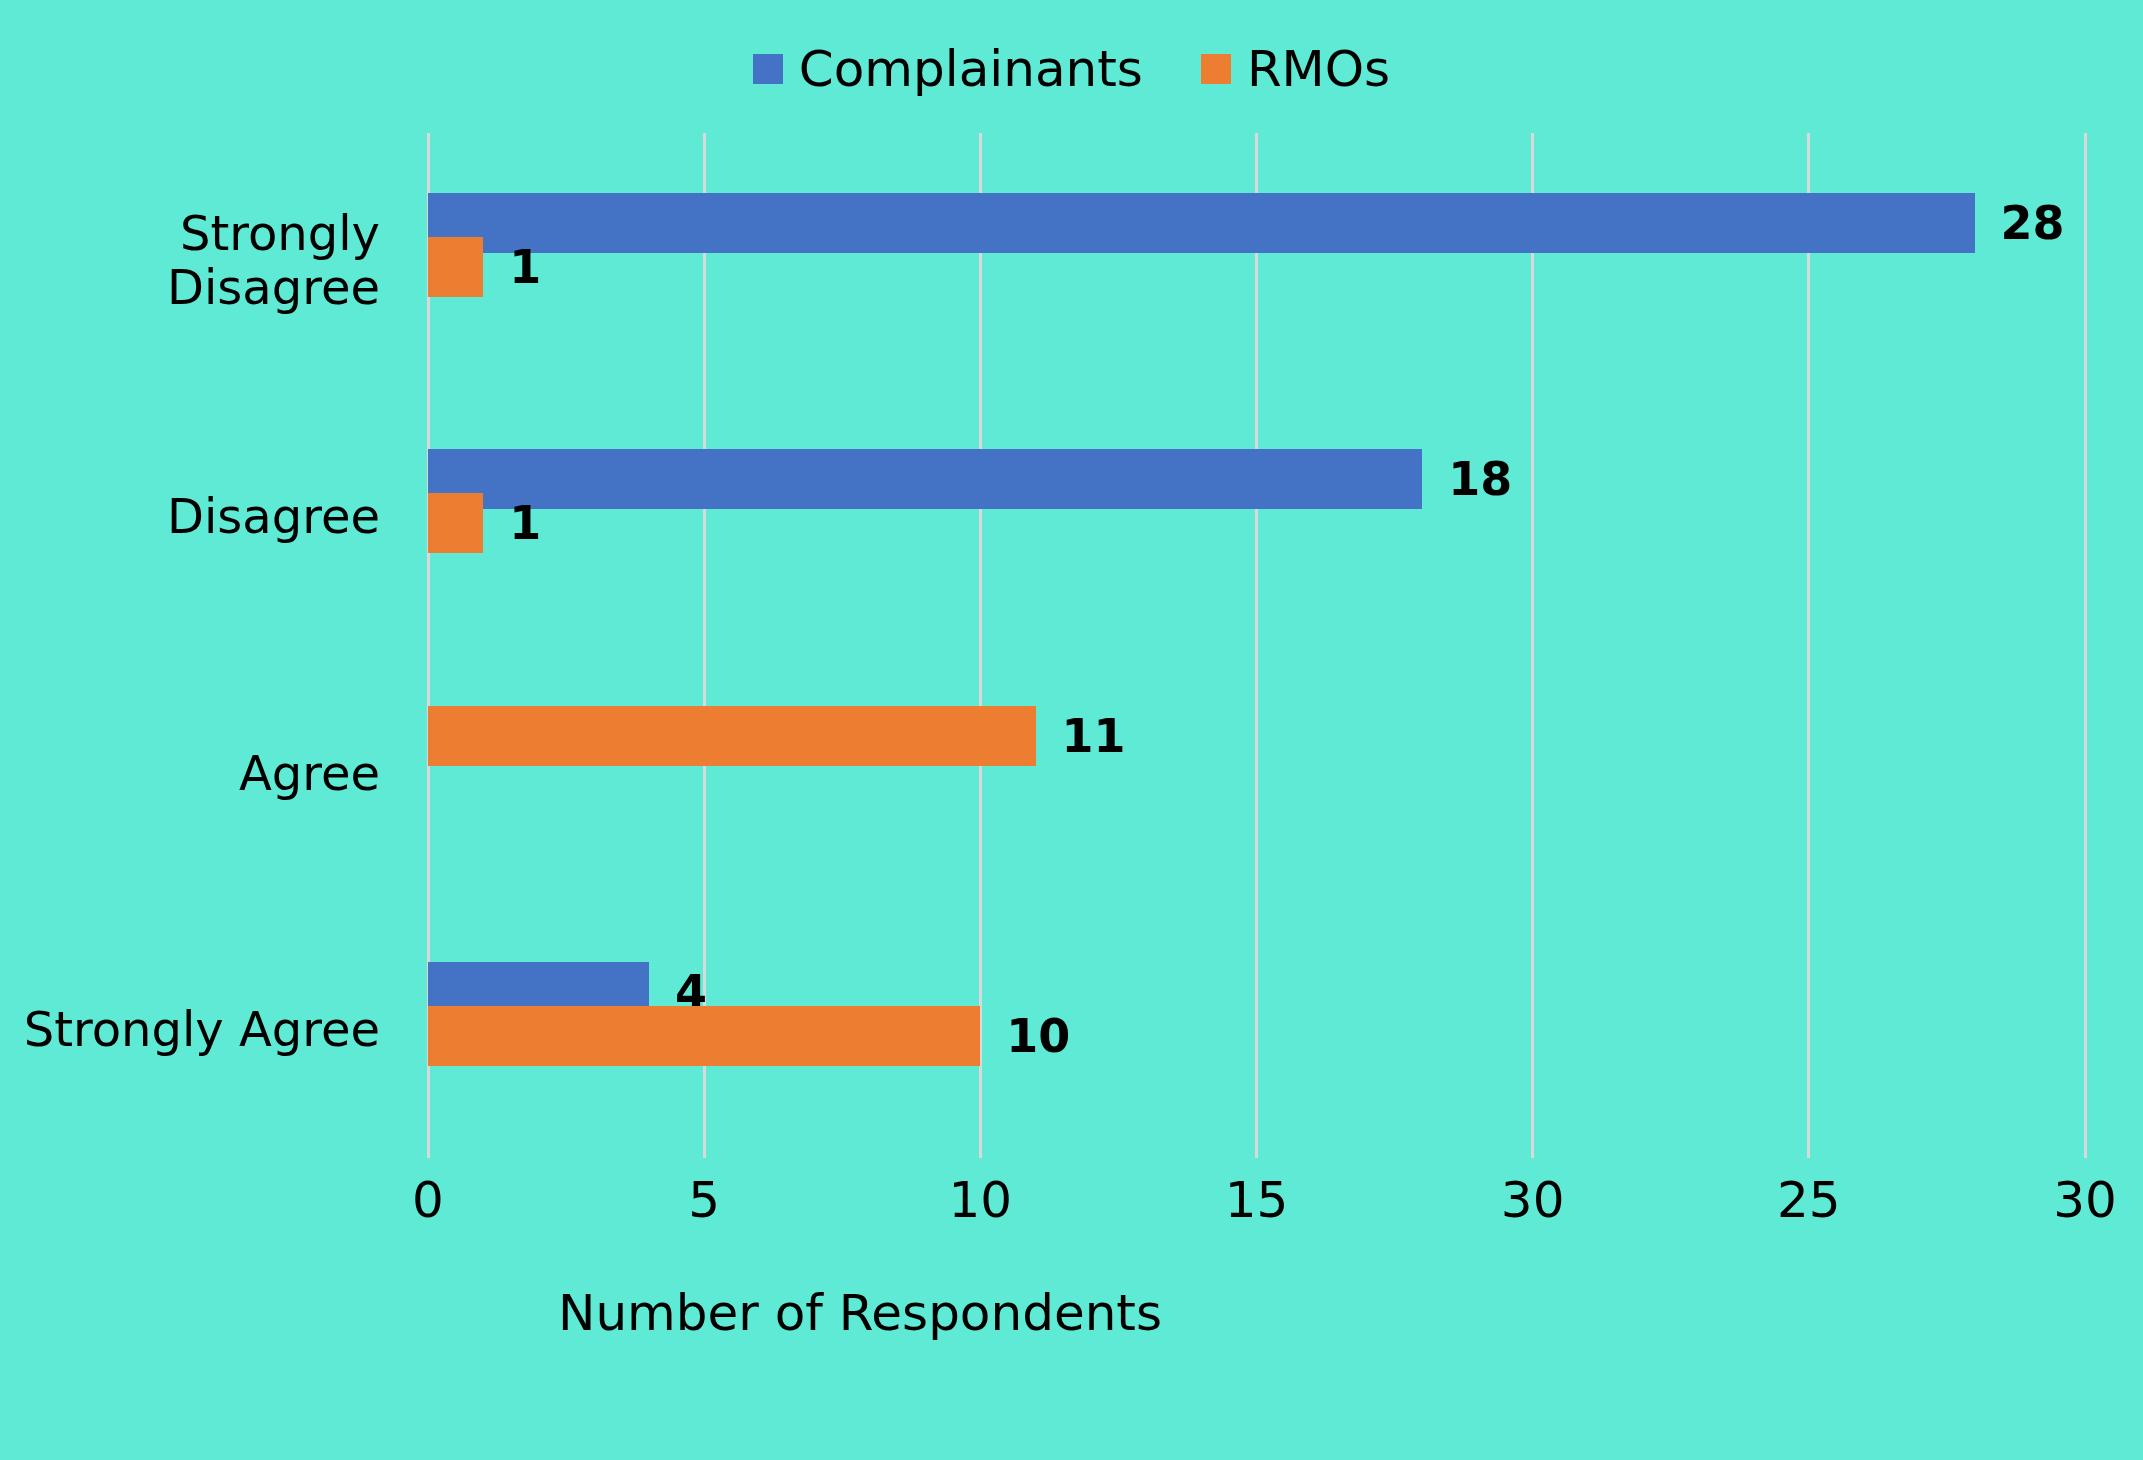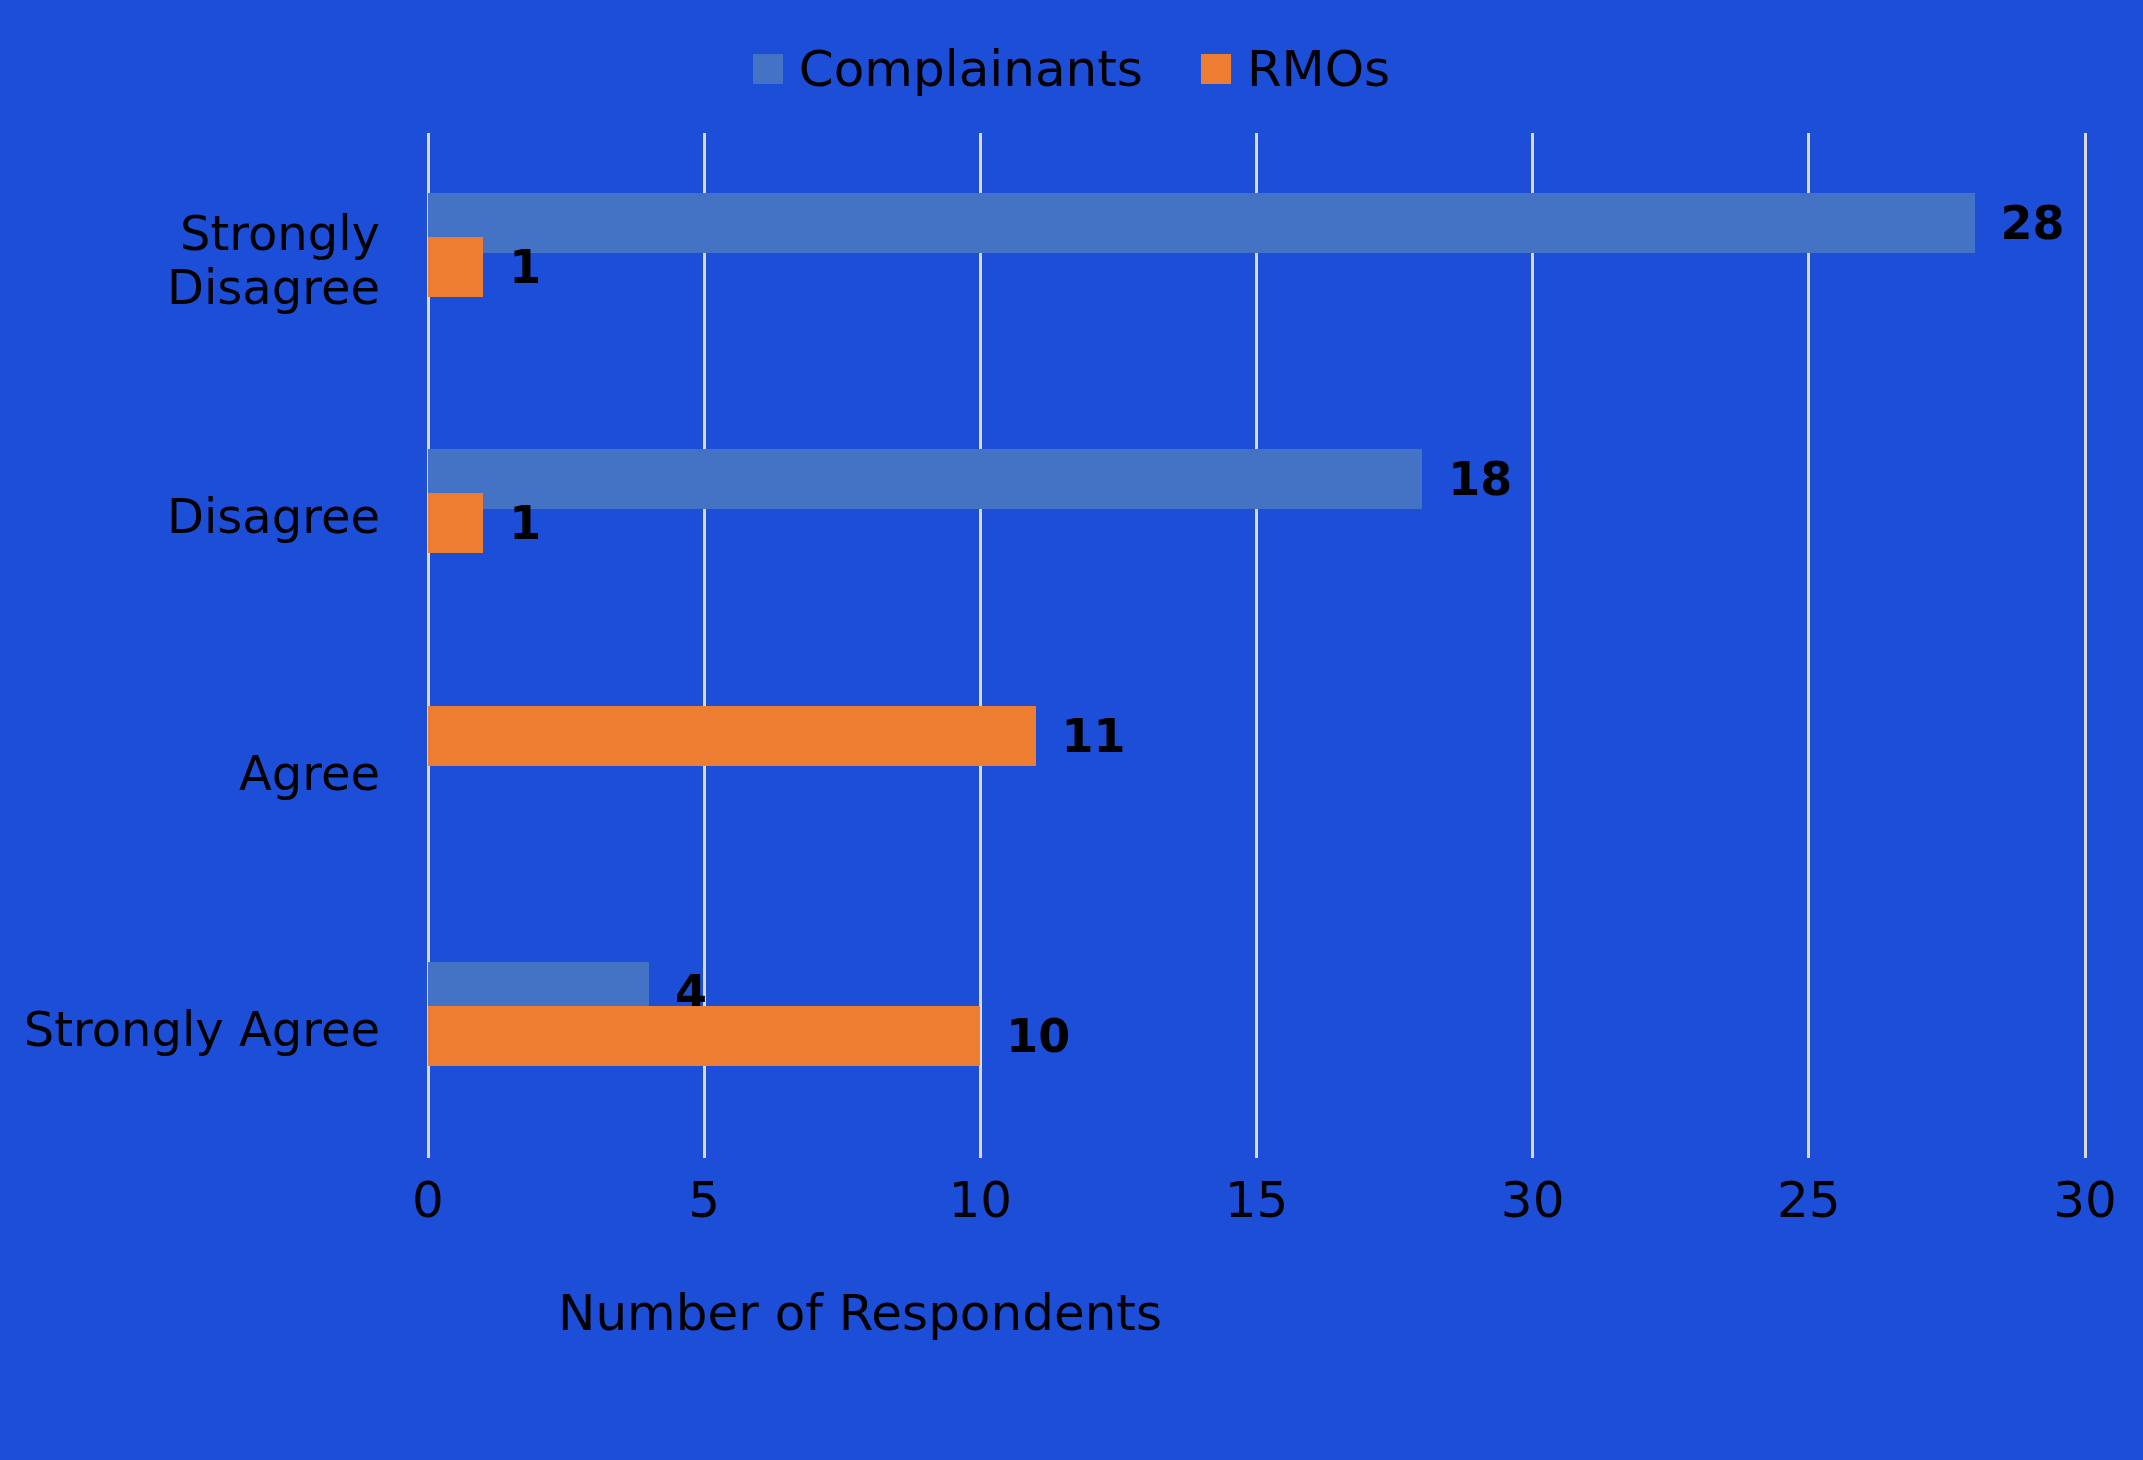--- a/index.html
+++ b/index.html
@@ -12,21 +12,21 @@
     height: 1460px;
     font-family: "DejaVu Sans", "Liberation Sans", sans-serif;
     color: #000000;
     overflow: hidden;
   }
 
   #chart-root {
     position: relative;
     width: 2143px;
     height: 1460px;
-    background: #1d4ed8;
+    background: #5eead4;
   }
 
   
   .legend {
     position: absolute;
     top: 44px;
     left: 0;
     width: 2143px;
     display: flex;
     justify-content: center;

